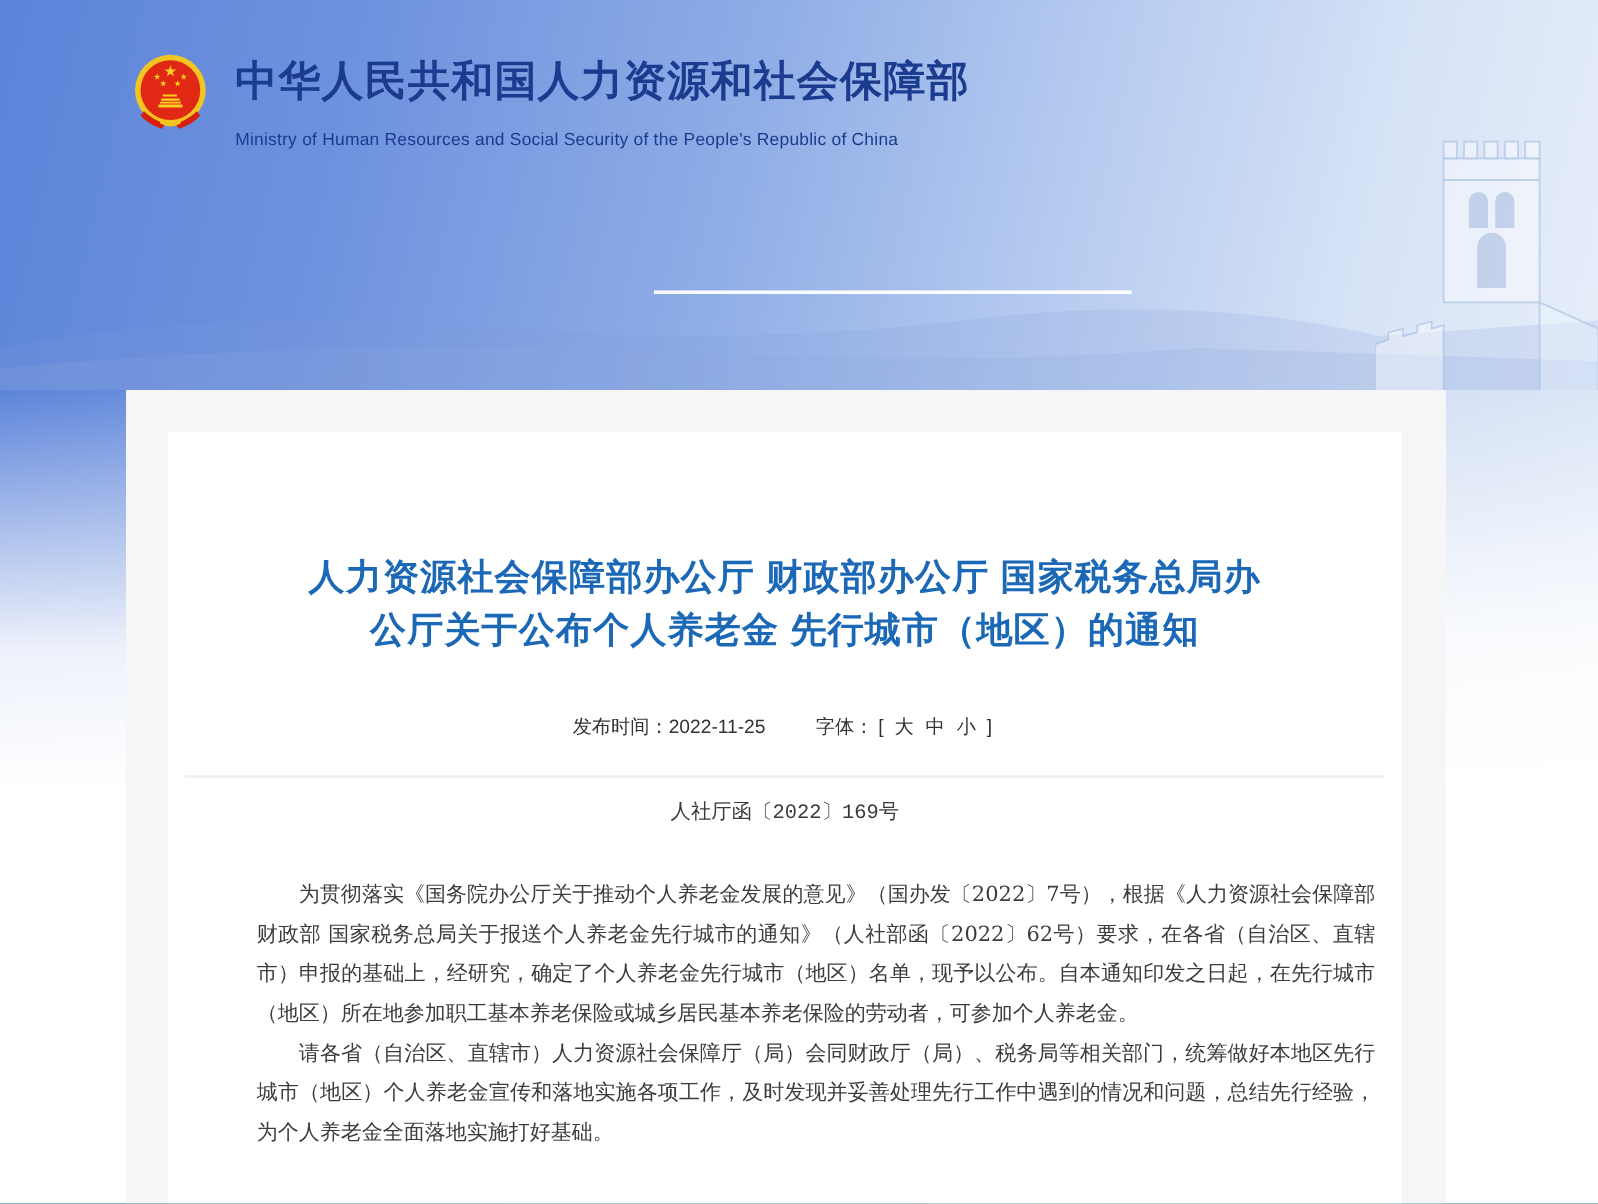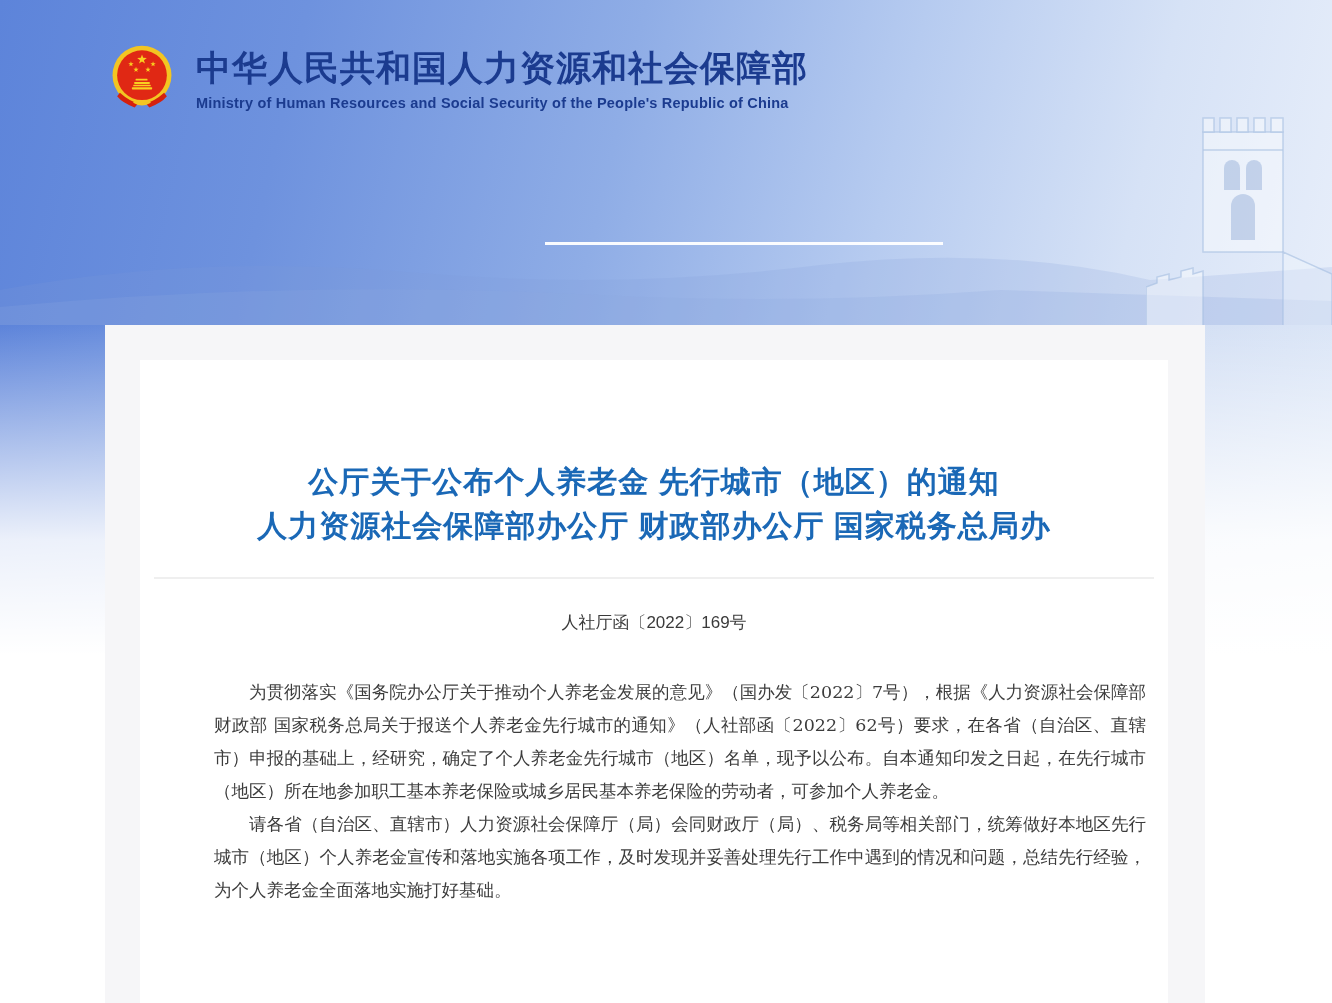--- a/index.html
+++ b/index.html
@@ -19,41 +19,41 @@
       linear-gradient(180deg, rgba(255,255,255,0) 0px, rgba(255,255,255,0.88) 215px, #ffffff 330px),
       linear-gradient(103deg,#5d84da 0%,#8fade6 40%,#cfdcf3 74%,#e3ecf9 100%);
   }
   .mountains{ position:absolute; left:0; top:195px; width:1332px; height:130px; }
   .greatwall{ position:absolute; right:0; top:72px; width:186px; height:258px; opacity:.85; }
 
   .emblem{ position:absolute; left:107px; top:42px; width:70px; height:70px; }
 
   .ministry-block{ position:absolute; left:196px; top:48px; }
   .ministry-zh{ font-size:35px; font-weight:bold; color:#1b3b8f; letter-spacing:1px; line-height:40px; }
-  .ministry-en{ margin-top:7px; font-size:14.5px; font-weight:bold; color:#1b3b8f; letter-spacing:0.2px; }
+  .ministry-en{ margin-top:21px; font-size:14.5px; font-weight:normal; color:#1b3b8f; letter-spacing:0.2px; }
 
   .banner-title{
     position:absolute; left:352px; top:112px; width:620px;
     font-size:94px; font-weight:bold; color:#ffffff; letter-spacing:6px;
     text-shadow:3px 4px 4px rgba(70,100,170,0.45); white-space:nowrap;
   }
   .banner-underline{ position:absolute; left:545px; top:242px; width:398px; height:3px; background:rgba(255,255,255,0.95); }
 
   
   .card-outer{ position:absolute; left:105px; top:325px; width:1100px; height:678px; background:#f6f6f8; }
   .card-inner{ position:absolute; left:35px; top:35px; width:1028px; height:643px; background:#ffffff; overflow:hidden; }
 
   .doc-title{ margin-top:100px; text-align:center; color:#1a68b6; font-weight:bold; font-size:30px; line-height:44px; letter-spacing:1px; }
   .doc-meta{ margin-top:48px; display:flex; justify-content:center; align-items:center; font-size:16px; color:#333333; }
   .meta-publish{ white-space:nowrap; }
   .meta-font{ margin-left:42px; white-space:nowrap; }
   .meta-bracket{ margin:0 4px; }
   .font-size-link{ margin:0 5px; cursor:pointer; color:#333333; text-decoration:none; }
   .doc-divider{ margin:29px 14px 0 14px; border-top:2px solid #efefef; }
-  .doc-number{ margin-top:32px; text-align:center; font-family:Liberation Sans, sans-serif; font-size:17px; color:#3a3a3a; }
+  .doc-number{ margin-top:17px; text-align:center; font-family:Liberation Mono, monospace; font-size:17px; color:#3a3a3a; }
   .doc-body{ margin-top:42px; padding:0 22px 0 30px; font-family:"DejaVu Serif","Liberation Serif",serif; font-size:17.5px; line-height:33px; color:#3c3c3c; text-align:justify; }
   .doc-body p.indent{ text-indent:2em;margin-left:44px; }
 </style>
 </head>
 <body>
 
 <div class="page">
 
   <div class="site-header">
 
@@ -109,24 +109,28 @@
 
     <div class="banner-underline"></div>
   </div>
 
   <div class="bg-below"></div>
 
   <div class="card-outer">
     <div class="card-inner">
 
       <div class="doc-title">
+        <div>人力资源社会保障部办公厅 财政部办公厅 国家税务总局办</div>
         <div>公厅关于公布个人养老金 先行城市（地区）的通知</div>
-        <div>人力资源社会保障部办公厅 财政部办公厅 国家税务总局办</div>
       </div>
 
+      <div class="doc-meta">
+        <span class="meta-publish"><span>发布时间：</span><span>2022-11-25</span></span>
+        <span class="meta-font"><span>字体：</span><span class="meta-bracket">[</span><span class="font-size-link">大</span><span class="font-size-link">中</span><span class="font-size-link">小</span><span class="meta-bracket">]</span></span>
+      </div>
 
       <div class="doc-divider"></div>
 
       <div class="doc-number">人社厅函〔2022〕169号</div>
 
       <div class="doc-body">
         <p class="indent">为贯彻落实《国务院办公厅关于推动个人养老金发展的意见》（国办发〔2022〕7号），根据《人力资源社会保障部 财政部 国家税务总局关于报送个人养老金先行城市的通知》（人社部函〔2022〕62号）要求，在各省（自治区、直辖市）申报的基础上，经研究，确定了个人养老金先行城市（地区）名单，现予以公布。自本通知印发之日起，在先行城市（地区）所在地参加职工基本养老保险或城乡居民基本养老保险的劳动者，可参加个人养老金。</p>
         <p class="indent">请各省（自治区、直辖市）人力资源社会保障厅（局）会同财政厅（局）、税务局等相关部门，统筹做好本地区先行城市（地区）个人养老金宣传和落地实施各项工作，及时发现并妥善处理先行工作中遇到的情况和问题，总结先行经验，为个人养老金全面落地实施打好基础。</p>
       </div>
 

